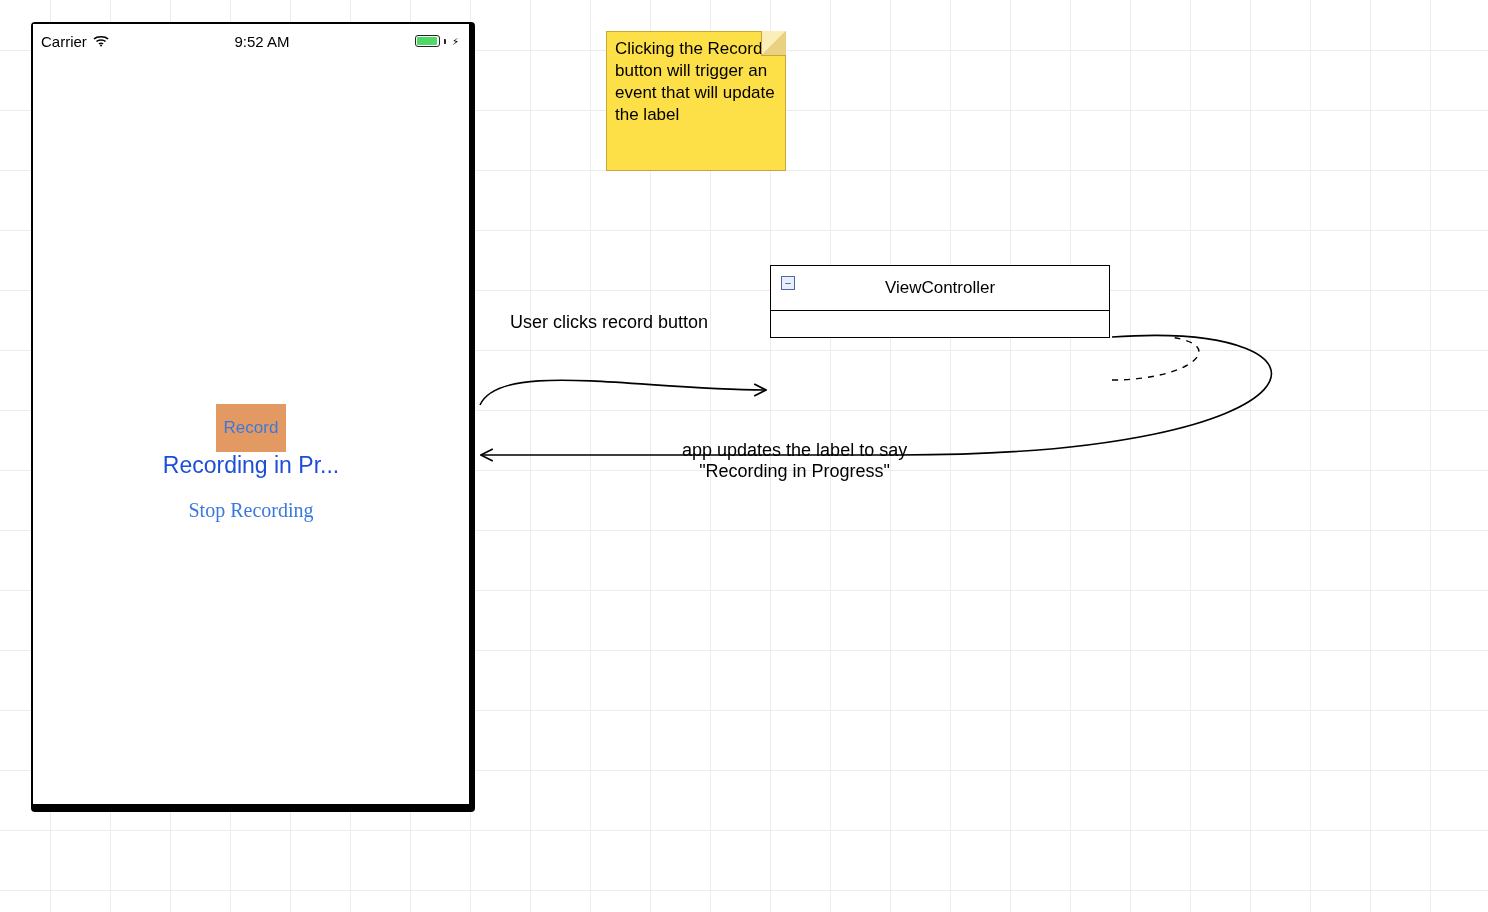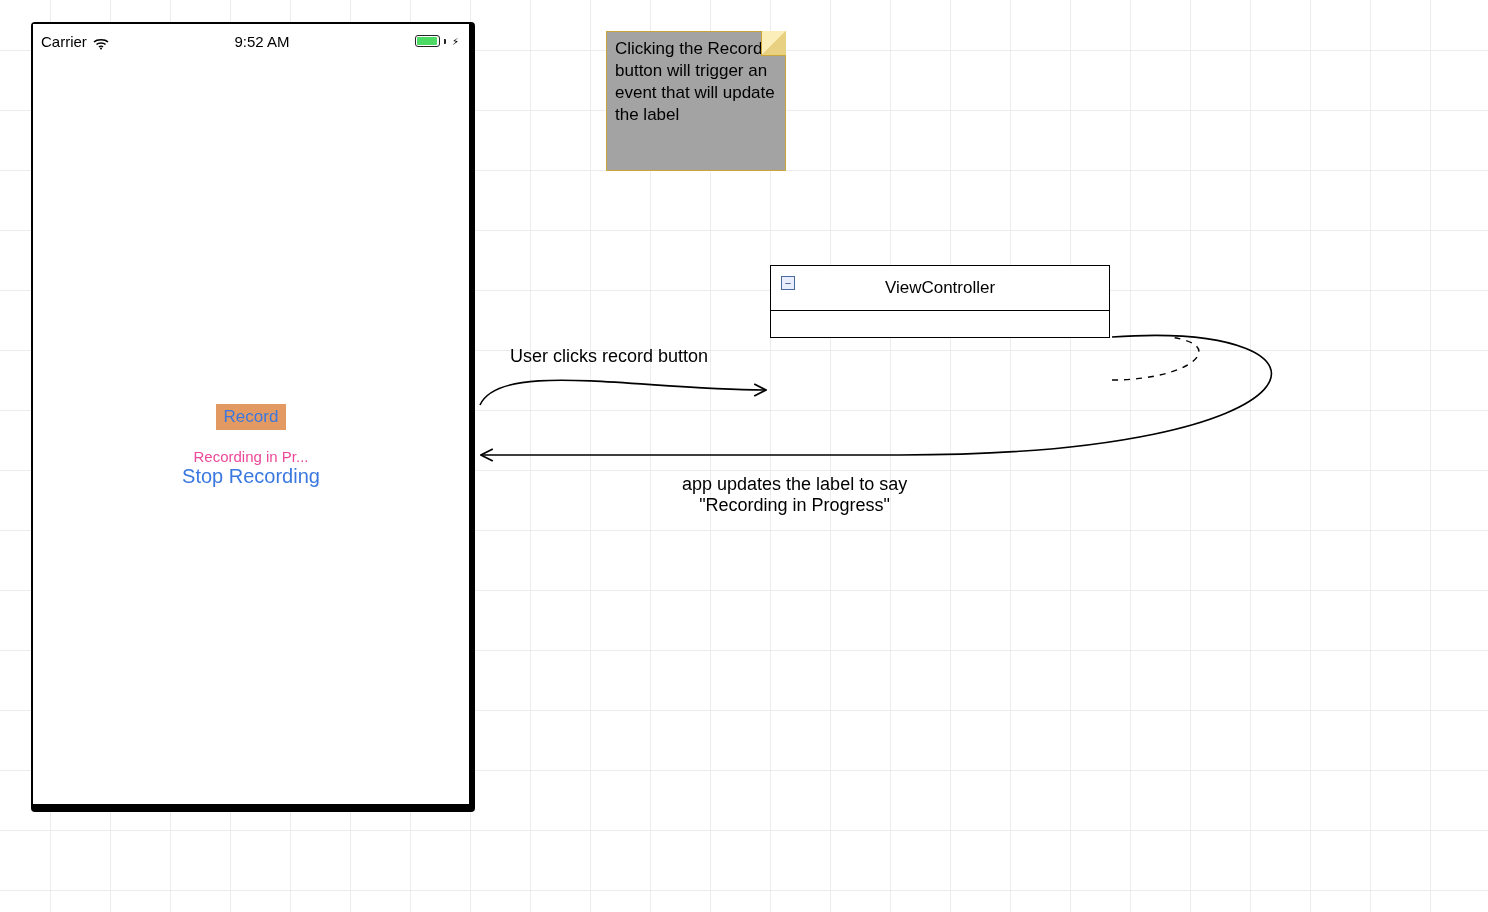--- a/index.html
+++ b/index.html
@@ -40,21 +40,21 @@
   }
   .status-bar {
     display: flex;
     align-items: center;
     justify-content: space-between;
     height: 30px;
     padding: 4px 8px 0 8px;
     font-size: 15px;
     color: #000;
   }
-  .status-left { display: flex; align-items: flex-end; gap: 6px; }
+  .status-left { display: flex; align-items: center; gap: 6px; }
   .status-right { display: flex; align-items: center; gap: 4px; padding-right:2px; }
   .wifi-icon svg, .battery svg { display: block; }
   .time { flex: 1; text-align: center; font-weight: 500; }
   .battery-body {
     width: 25px; height: 12px; border: 1px solid #222; border-radius: 3px;
     position: relative; display:inline-block;
   }
   .battery-fill {
     position:absolute; left:1px; top:1px; bottom:1px; width: 20px;
     background: #4cd964; border-radius: 1px;
@@ -68,46 +68,47 @@
     position: absolute;
     top: 380px;
     left: 0; right: 0;
     text-align: center;
   }
   .record-btn {
     display: inline-block;
     background: #e39a62;
     color: #3a78e0;
     font-size: 17px;
-    padding: 3px 8px;
+    padding: 14px 8px;
     border: none;
     cursor: pointer;
   }
   .recording-label {
-    margin-top: 18px;
-    font-size: 15px;
-    color: #ec4899;
+    font-size: 23px;
+    color: #1d4ed8;
   }
   .stop-btn {
+    margin-top: 20px;
     display: inline-block;
     background: transparent;
     border: none;
     color: #3a78e0;
     font-size: 20px;
     cursor: pointer;
+    font-family: Liberation Serif, serif;
   }
 
   
   .note {
     position: absolute;
     left: 606px;
     top: 31px;
     width: 180px;
     height: 140px;
-    background: #a3a3a3;
+    background: #fde047;
     border: 1px solid #caa63a;
     font-size: 17px;
     line-height: 1.3;
     padding: 6px 8px;
     color: #000;
   }
   .note::after {
     content: "";
     position: absolute;
     top: -1px; right: -1px;
@@ -149,21 +150,20 @@
     line-height: 2.0;
   }
 
   
   .free-text {
     position: absolute;
     font-size: 18px;
     color: #000;
     white-space: pre;
     text-align: center;
-    margin-top: 34px;
   }
 
   svg.overlay {
     position: absolute;
     left: 0; top: 0;
     width: 1488px; height: 912px;
     pointer-events: none;
   }
 </style>
 </head>

